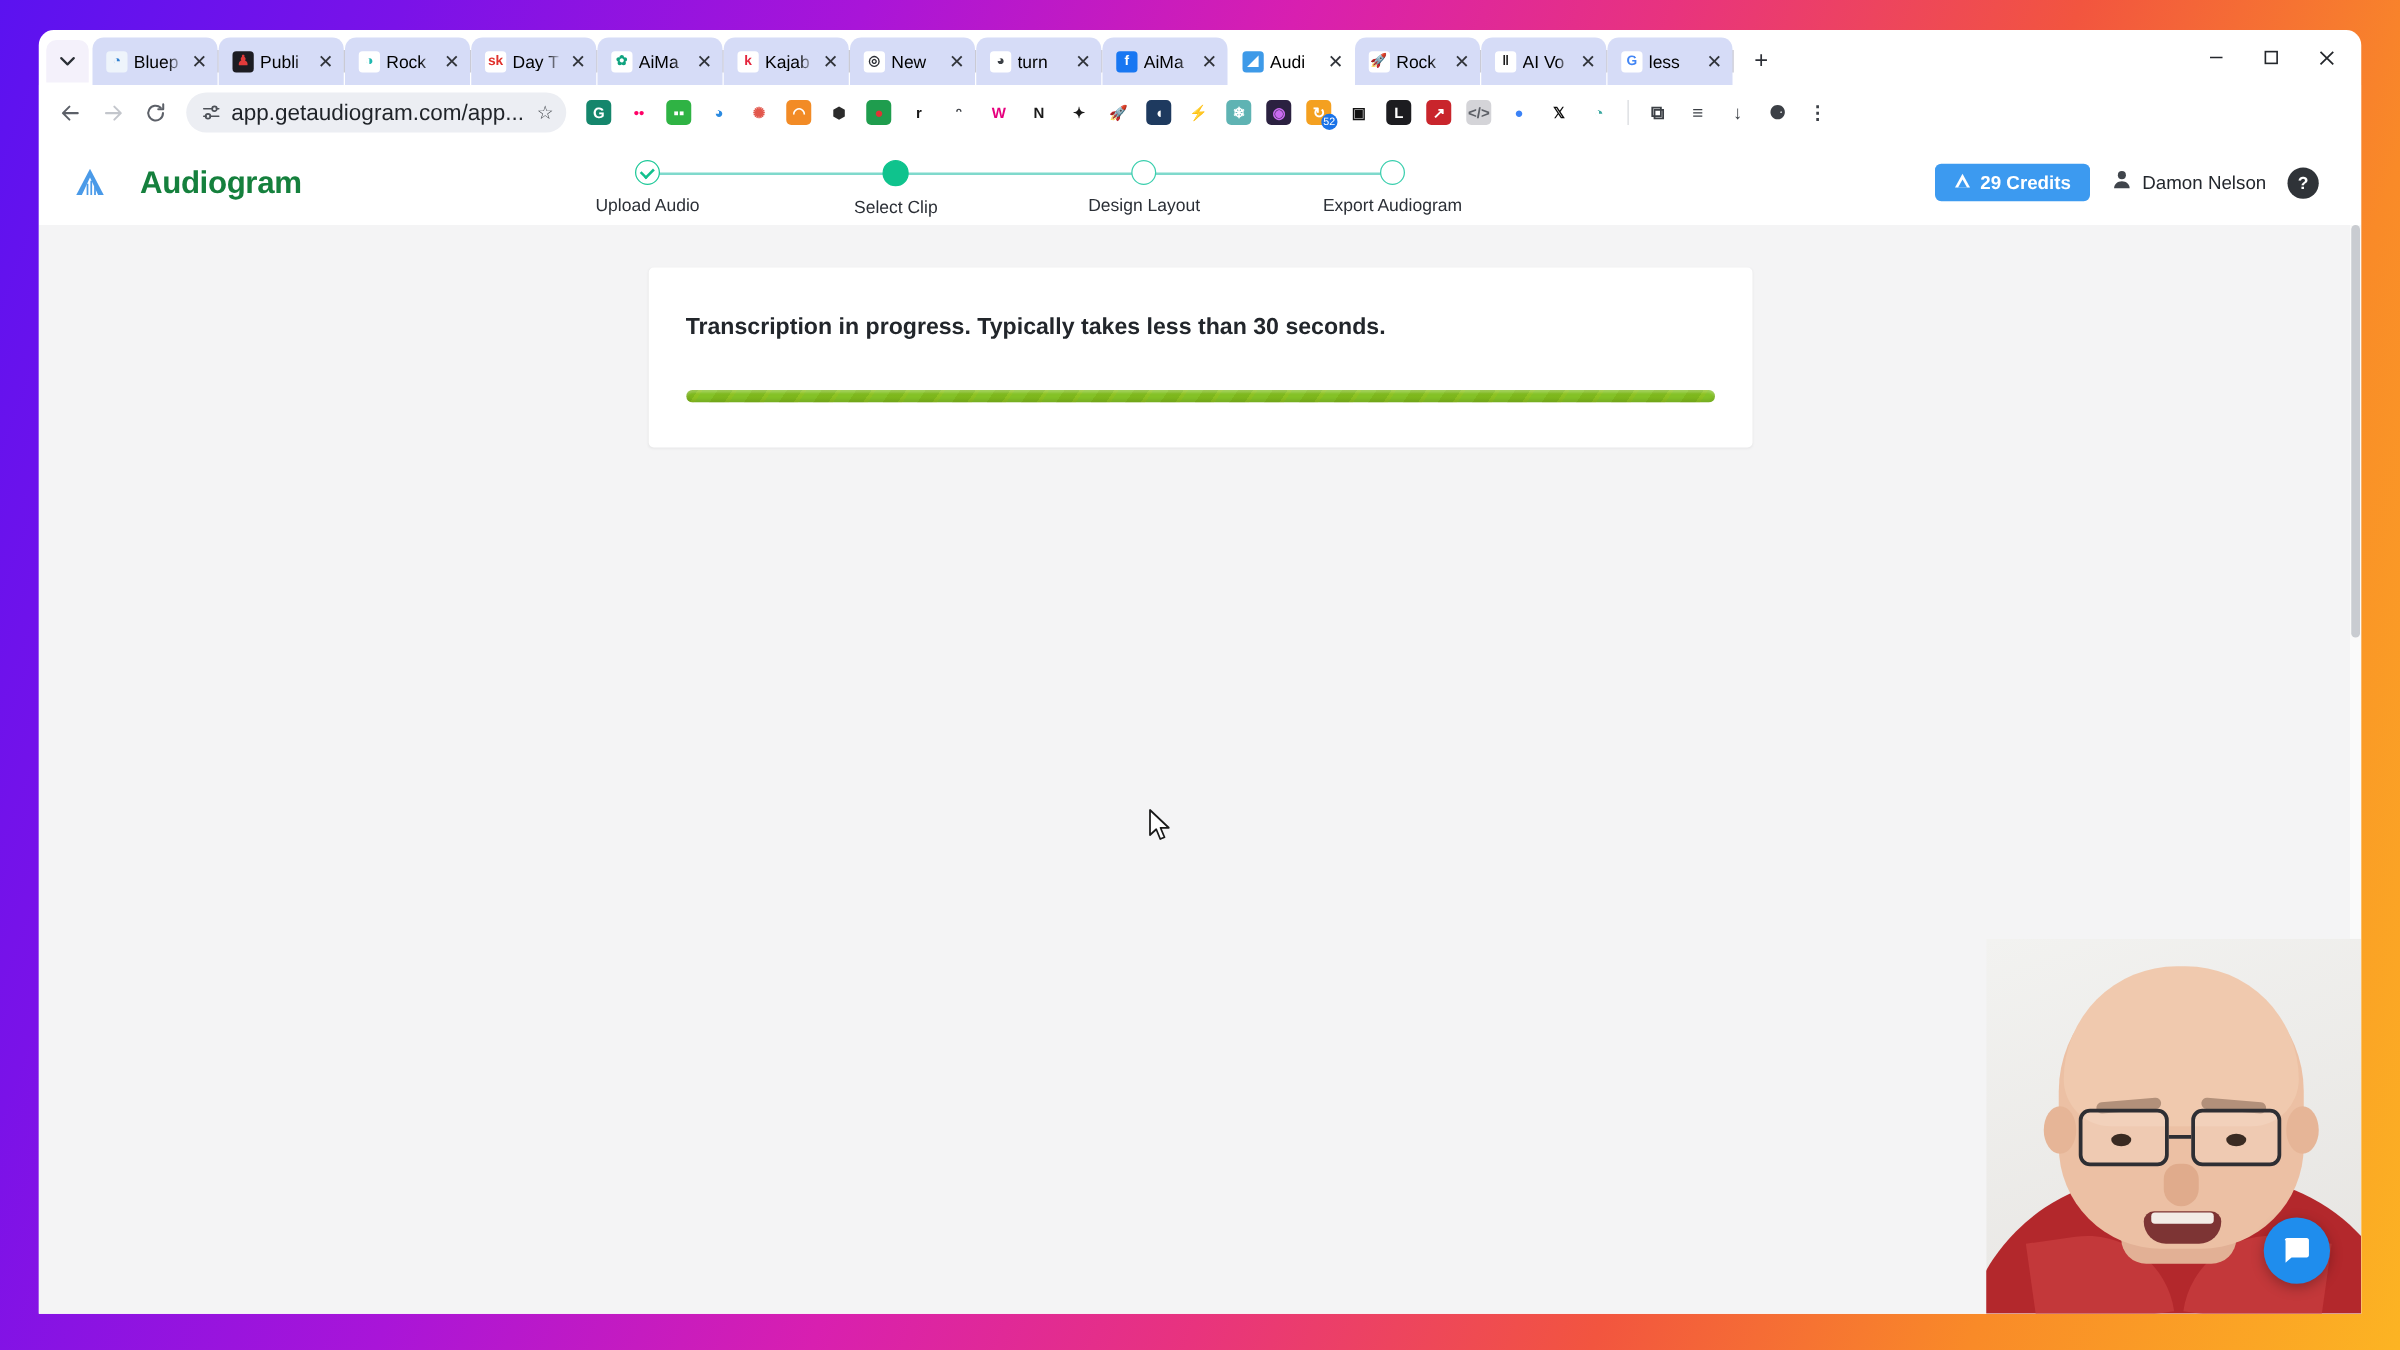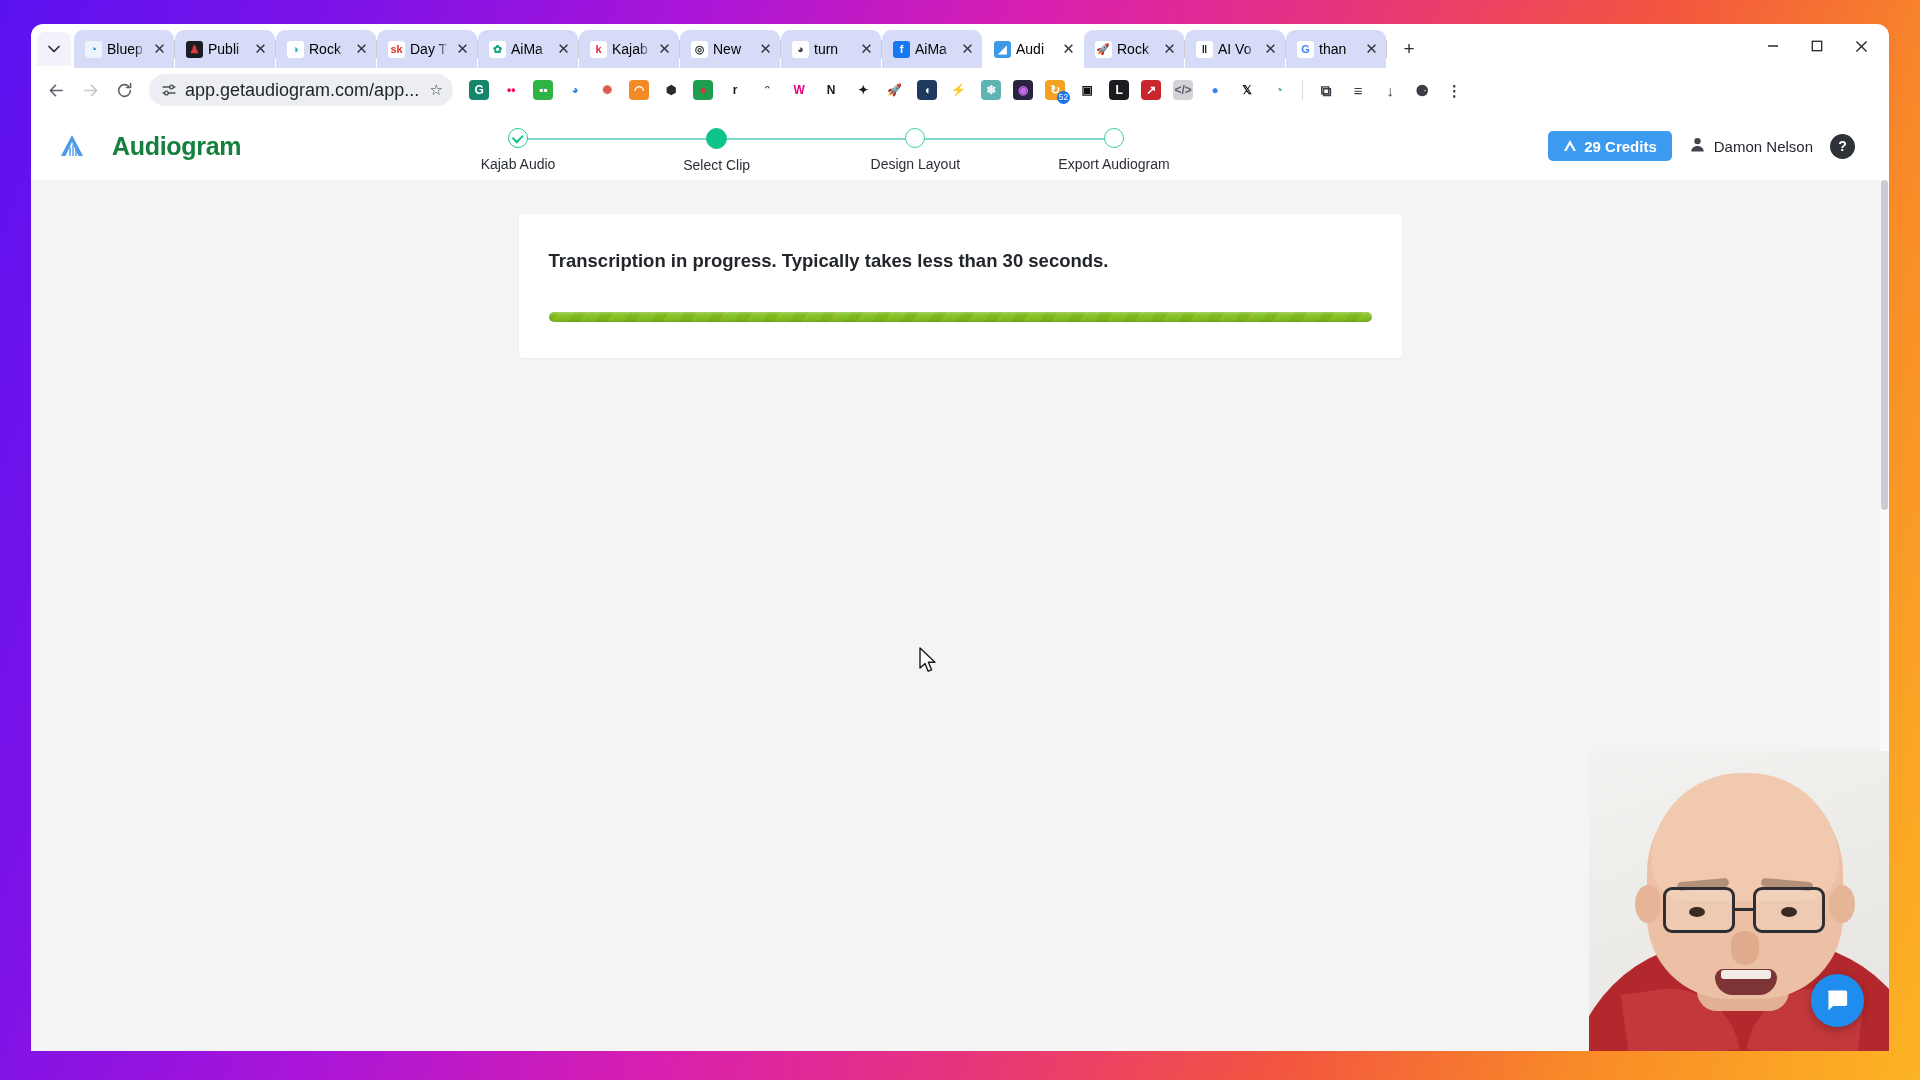--- a/index.html
+++ b/index.html
@@ -508,21 +508,21 @@
           <span class="tab-sep"></span>
         </div>
         <div class="tab">
           <span class="favicon" style="background: rgb(255, 255, 255); color: rgb(26, 26, 26); font-weight: 700;">‖</span>
           <span class="tab-title">AI Vo</span>
           <span class="tab-close">✕</span>
           <span class="tab-sep"></span>
         </div>
         <div class="tab">
           <span class="favicon" style="background: rgb(255, 255, 255); color: rgb(66, 133, 244); font-weight: 700;">G</span>
-          <span class="tab-title">than</span>
+          <span class="tab-title">less</span>
           <span class="tab-close">✕</span>
           <span class="tab-sep"></span>
         </div>
       </div>
 
     <div id="new-tab-button">+</div>
 
     <div id="window-controls">
       <div class="win-btn">
         <svg width="12" height="12" viewBox="0 0 12 12">
@@ -684,21 +684,21 @@
           </svg>
         </span>
         <span class="wordmark">Audiogram</span>
       </div>
 
       <div id="stepper">
         <div class="track"></div>
         <div id="steps-container">
             <div class="step done" style="left: 67px;">
               <div class="dot"></div>
-              <div class="label">Kajab Audio</div>
+              <div class="label">Upload Audio</div>
             </div>
             <div class="step current" style="left: 265.667px;">
               <div class="dot"></div>
               <div class="label">Select Clip</div>
             </div>
             <div class="step pending" style="left: 464.333px;">
               <div class="dot"></div>
               <div class="label">Design Layout</div>
             </div>
             <div class="step pending" style="left: 663px;">

